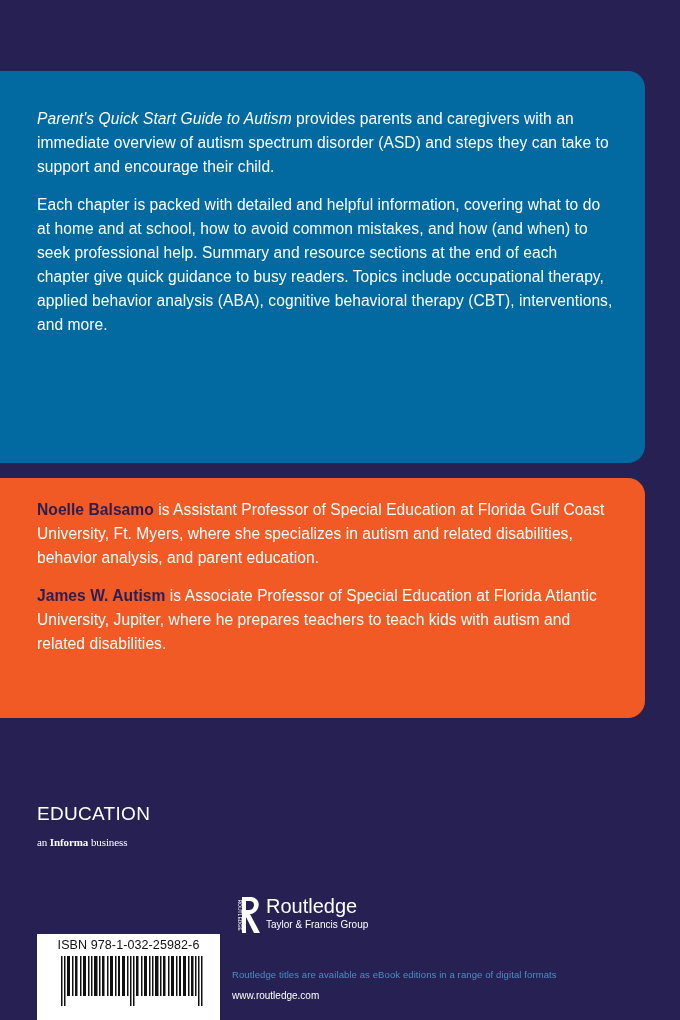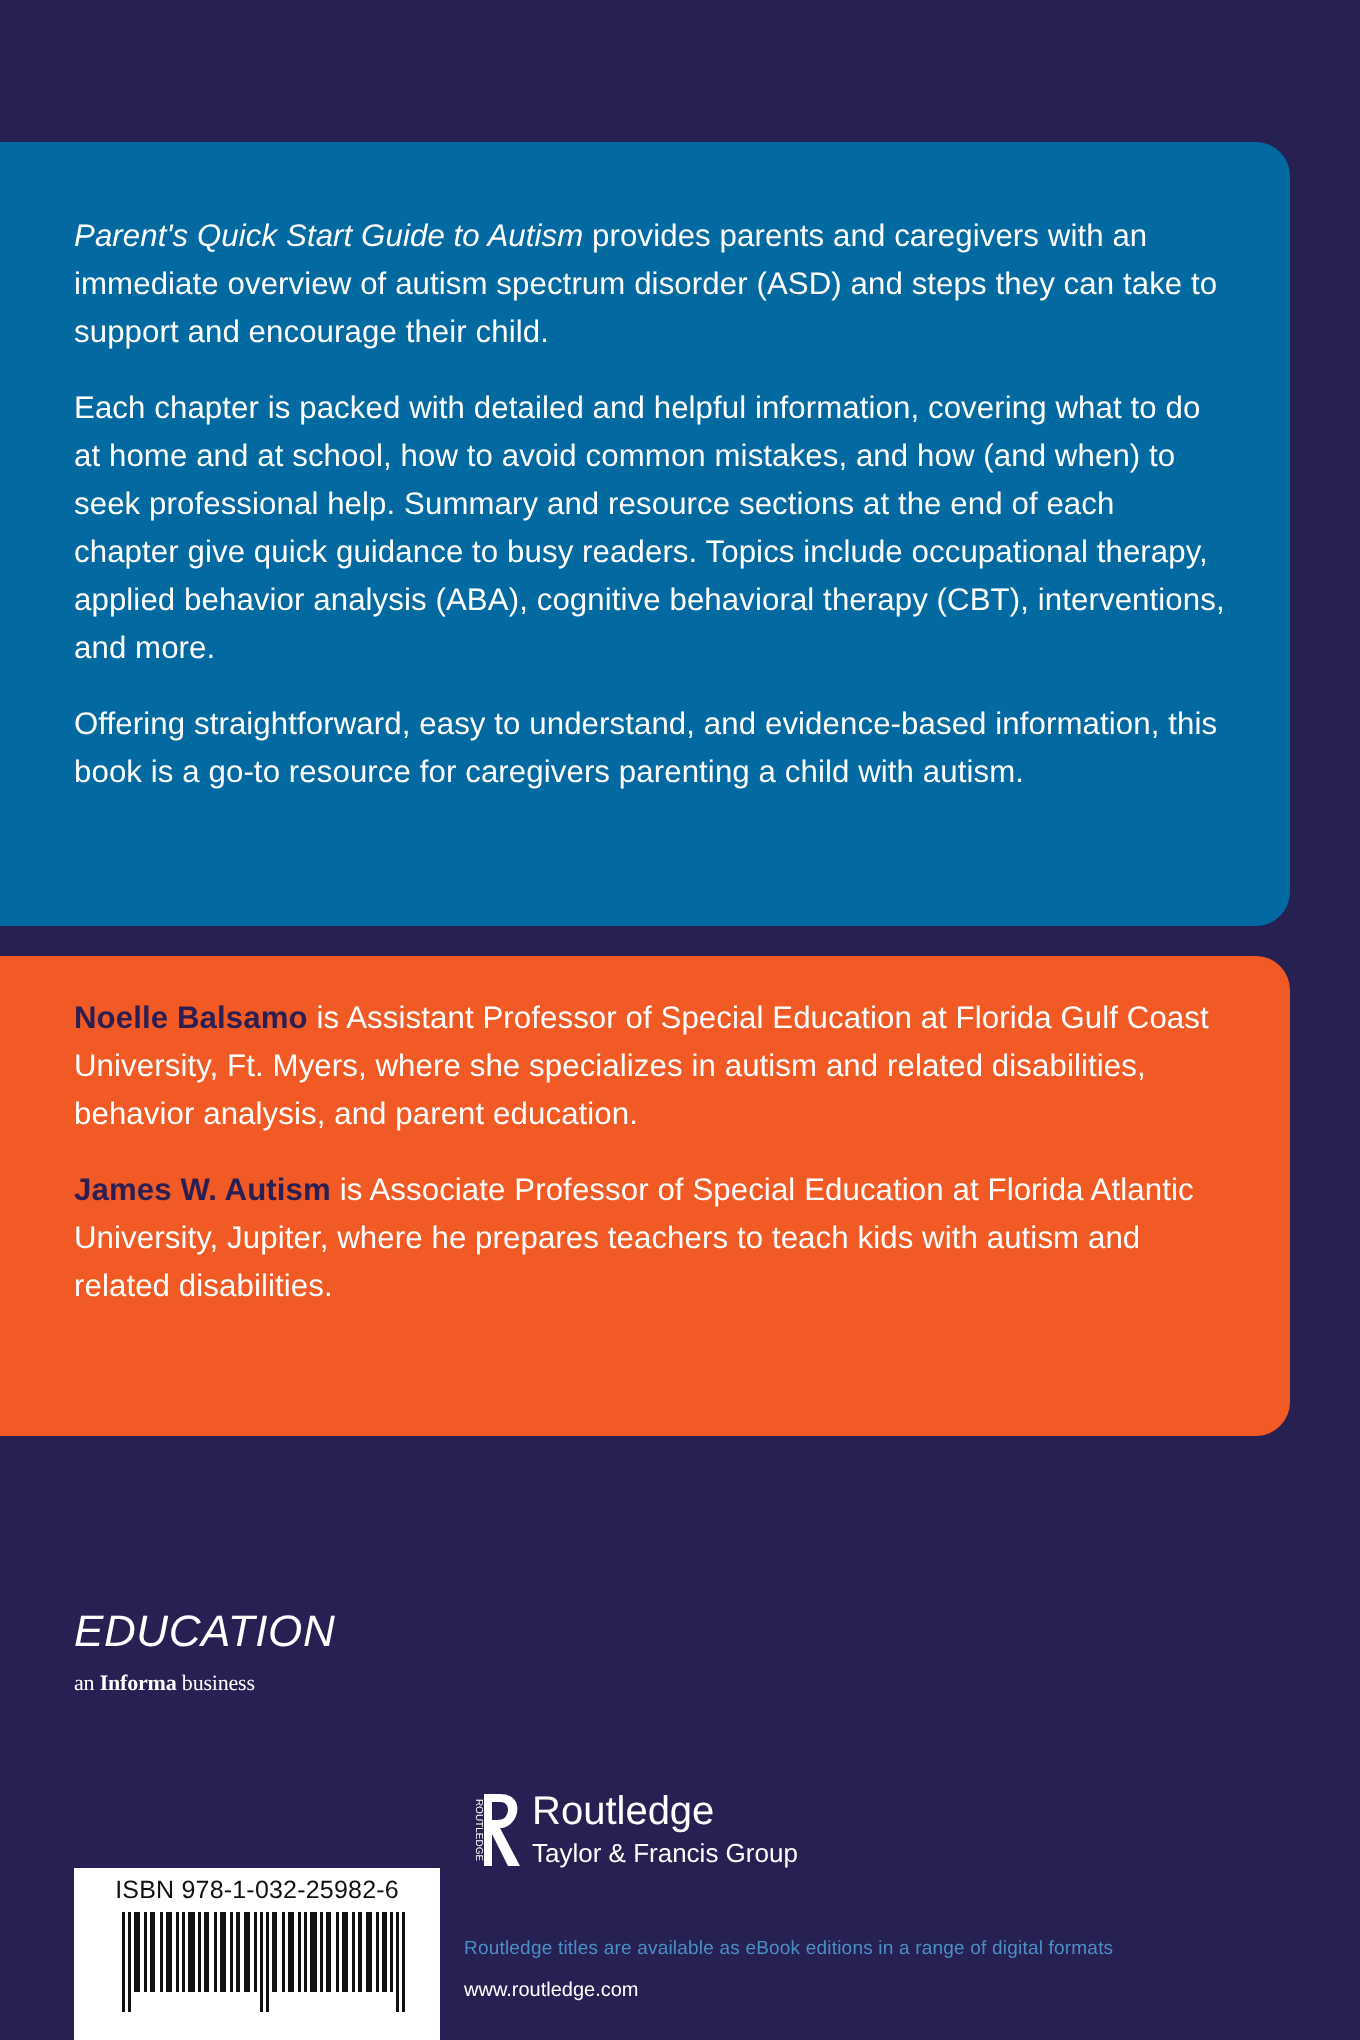--- a/index.html
+++ b/index.html
@@ -20,21 +20,21 @@
     letter-spacing: 0.05px;
   }
   .panel p { margin: 0 0 14px 0; }
   .teal { top: 71px; height: 392px; background: #0369a1; padding-top: 36px; }
   .orange { top: 478px; height: 240px; background: #F15A24; padding-top: 20px; }
   .author-name { color: #2A1E52; font-weight: bold; }
   .italic-title { font-style: italic; }
 
   .category {
     position: absolute; left: 37px; top: 803px;
-    color: #ffffff; font-size: 22px; letter-spacing: 0.3px; font-style: italic;
+    color: #ffffff; font-size: 19px; letter-spacing: 0.3px;
   }
   .informa {
     position: absolute; left: 37px; top: 836px;
     color: #ffffff; font-size: 11px; letter-spacing: -0.1px; font-family: Liberation Serif, serif;
   }
   .informa b { font-weight: bold; }
 
   .barcode-box {
     position: absolute; left: 37px; top: 934px; width: 183px; height: 92px;
     background: #ffffff; box-sizing: border-box;
@@ -51,37 +51,36 @@
     letter-spacing: 0.2px;
   }
 
   .routledge-logo {
     position: absolute; left: 232px; top: 895px; width: 30px; height: 40px;
   }
   .routledge-name {
     position: absolute; left: 266px; top: 895px; color: #fff; font-size: 20px;
   }
   .routledge-sub {
-    position: absolute; left: 266px; top: 919px; color: #fff; font-size: 13px;
+    position: absolute; left: 266px; top: 919px; color: #fff; font-size: 10px;
   }
   .routledge-url {
     position: absolute; left: 232px; top: 990px; color: #fff; font-size: 10px;
   }
   .ebook-note {
     position: absolute; left: 232px; top: 969px; color: #4A8FC8; font-size: 9.5px;
     letter-spacing: 0.1px;
   }
 </style>
 </head>
 <body>
 
 <div class="panel teal">
   <p><span class="italic-title">Parent's Quick Start Guide to Autism</span><span> provides parents and caregivers with an immediate overview of autism spectrum disorder (ASD) and steps they can take to support and encourage their child.</span></p>
   <p>Each chapter is packed with detailed and helpful information, covering what to do at home and at school, how to avoid common mistakes, and how (and when) to seek professional help. Summary and resource sections at the end of each chapter give quick guidance to busy readers. Topics include occupational therapy, applied behavior analysis (ABA), cognitive behavioral therapy (CBT), interventions, and more.</p>
-  <p>Offering straightforward, easy to understand, and evidence-based information, this book is a go-to resource for caregivers parenting a child with autism.</p>
 </div>
 
 <div class="panel orange">
   <p><span class="author-name">Noelle Balsamo</span><span> is Assistant Professor of Special Education at Florida Gulf Coast University, Ft. Myers, where she specializes in autism and related disabilities, behavior analysis, and parent education.</span></p>
   <p><span class="author-name">James W. Autism</span><span> is Associate Professor of Special Education at Florida Atlantic University, Jupiter, where he prepares teachers to teach kids with autism and related disabilities.</span></p>
 </div>
 
 <div class="category">EDUCATION</div>
 
 <div class="informa"><span>an </span><b>Informa</b><span> business</span></div>

